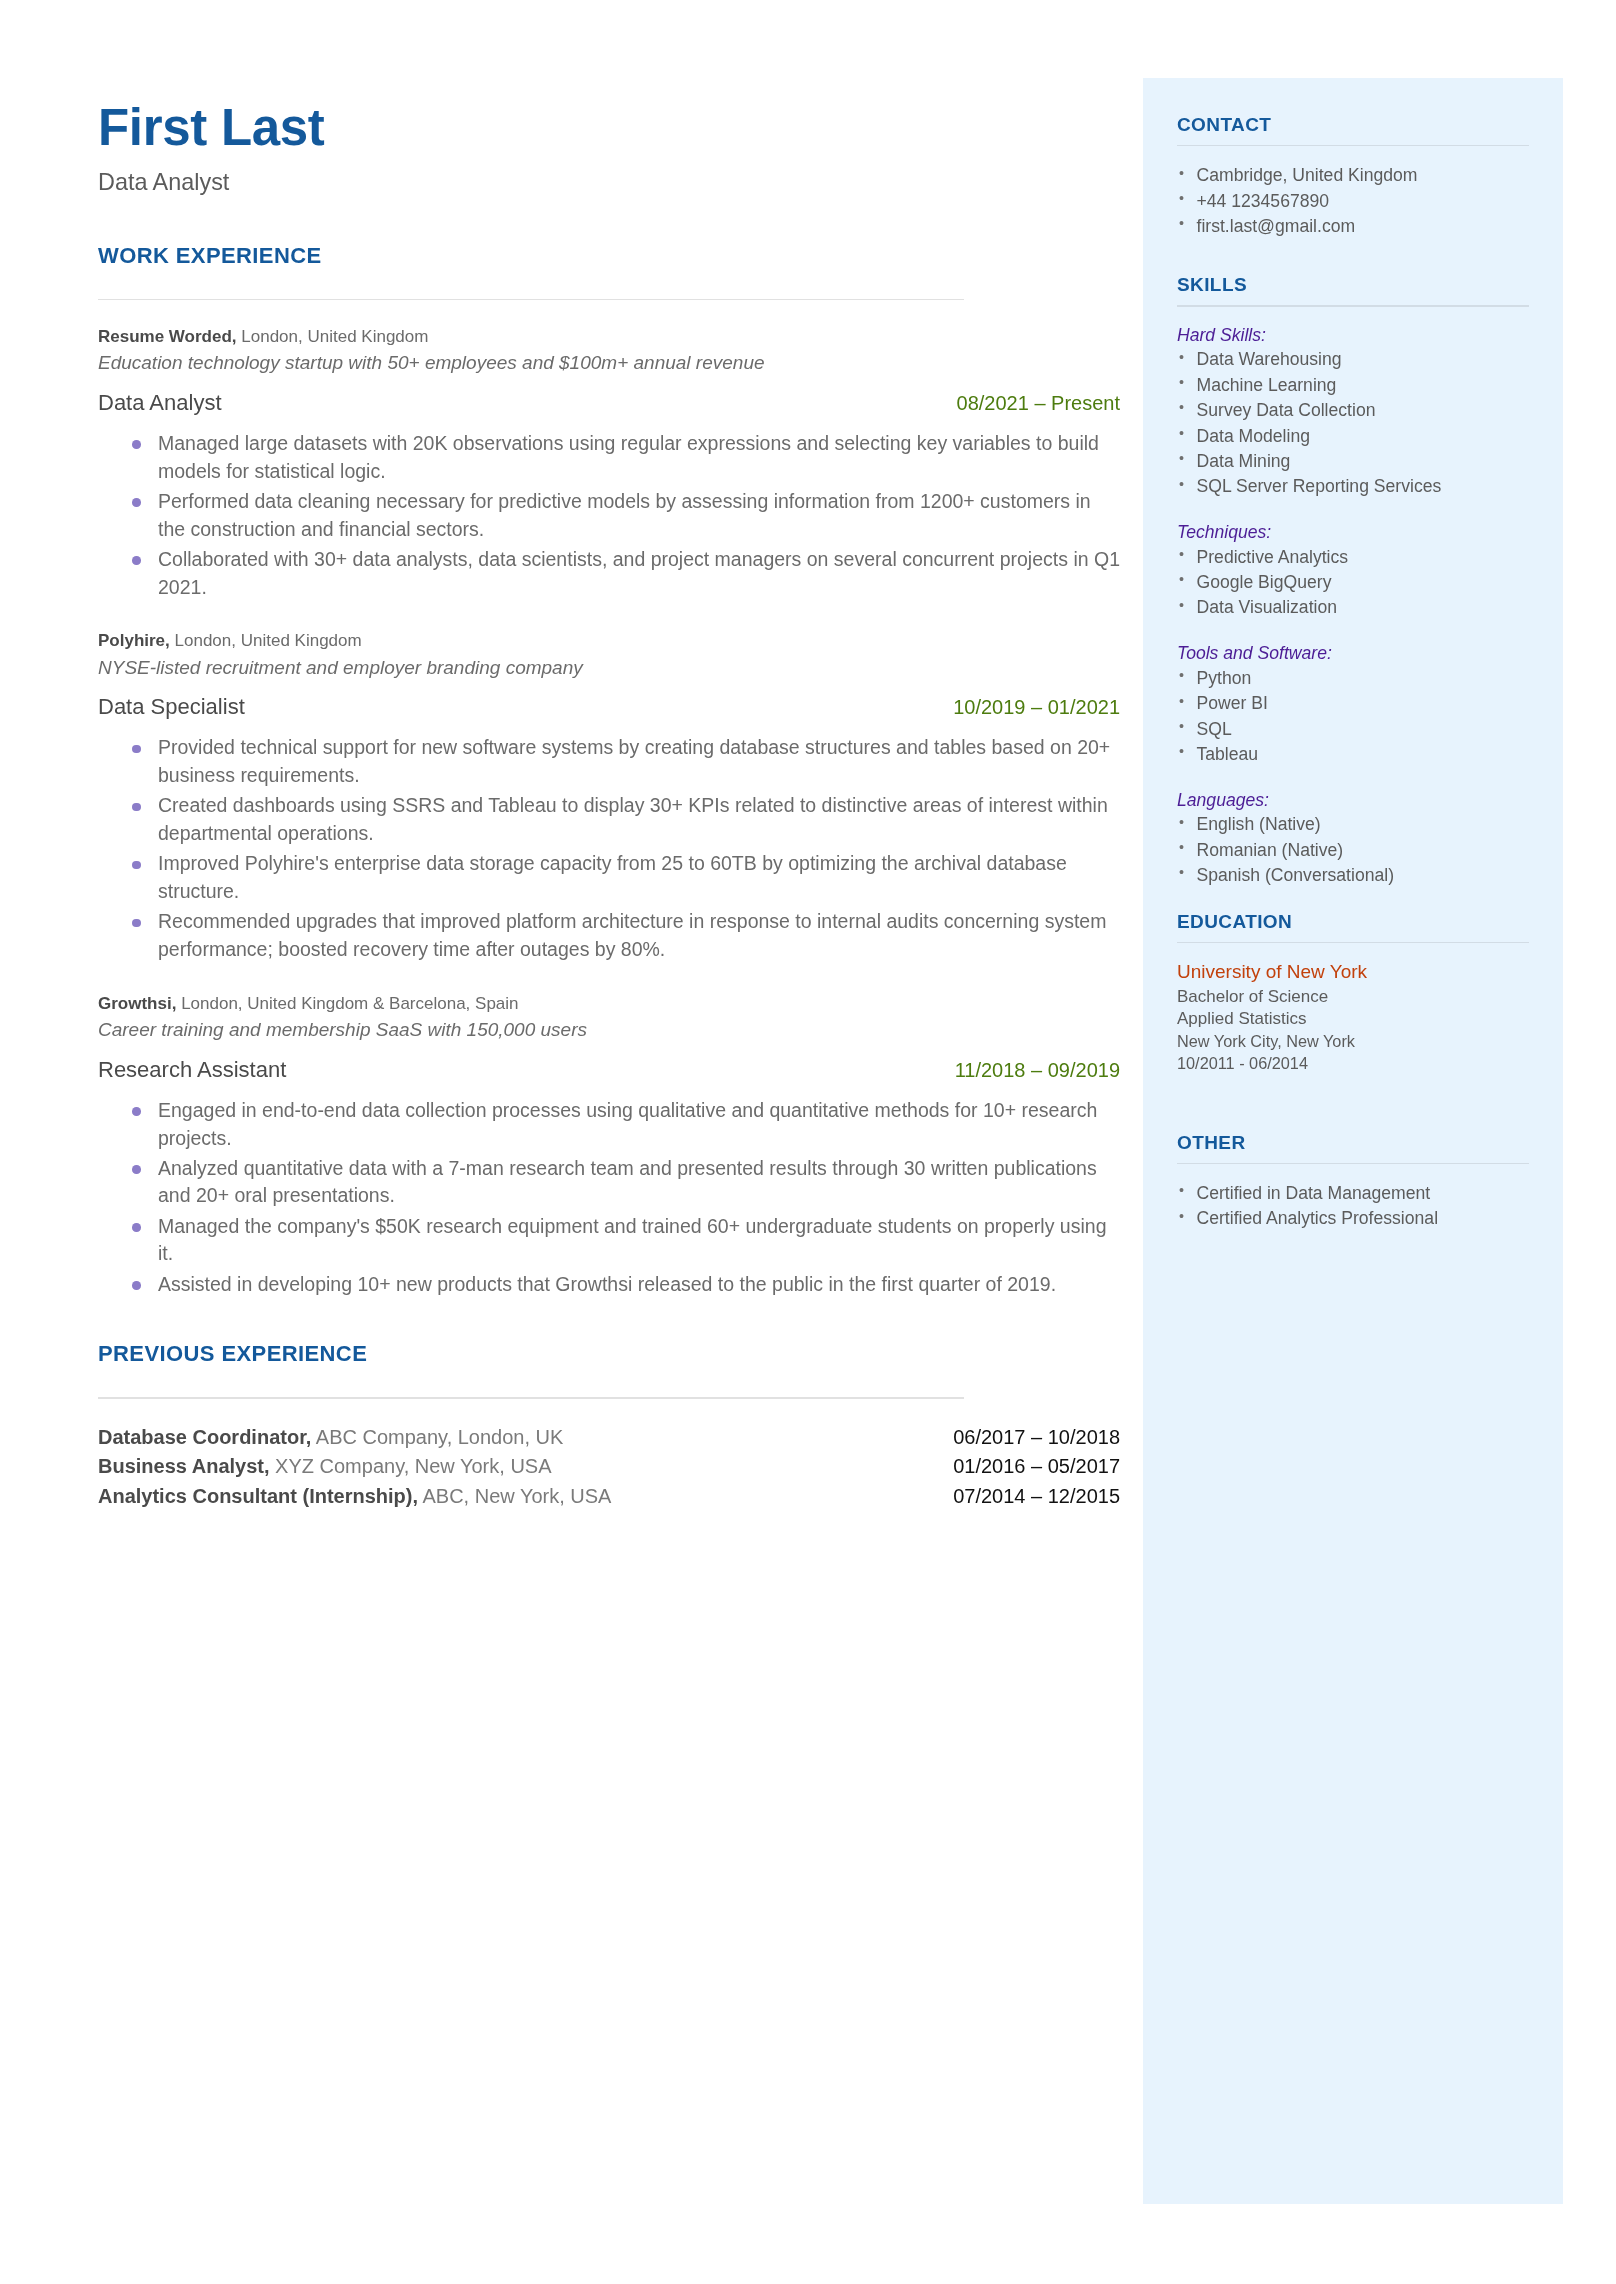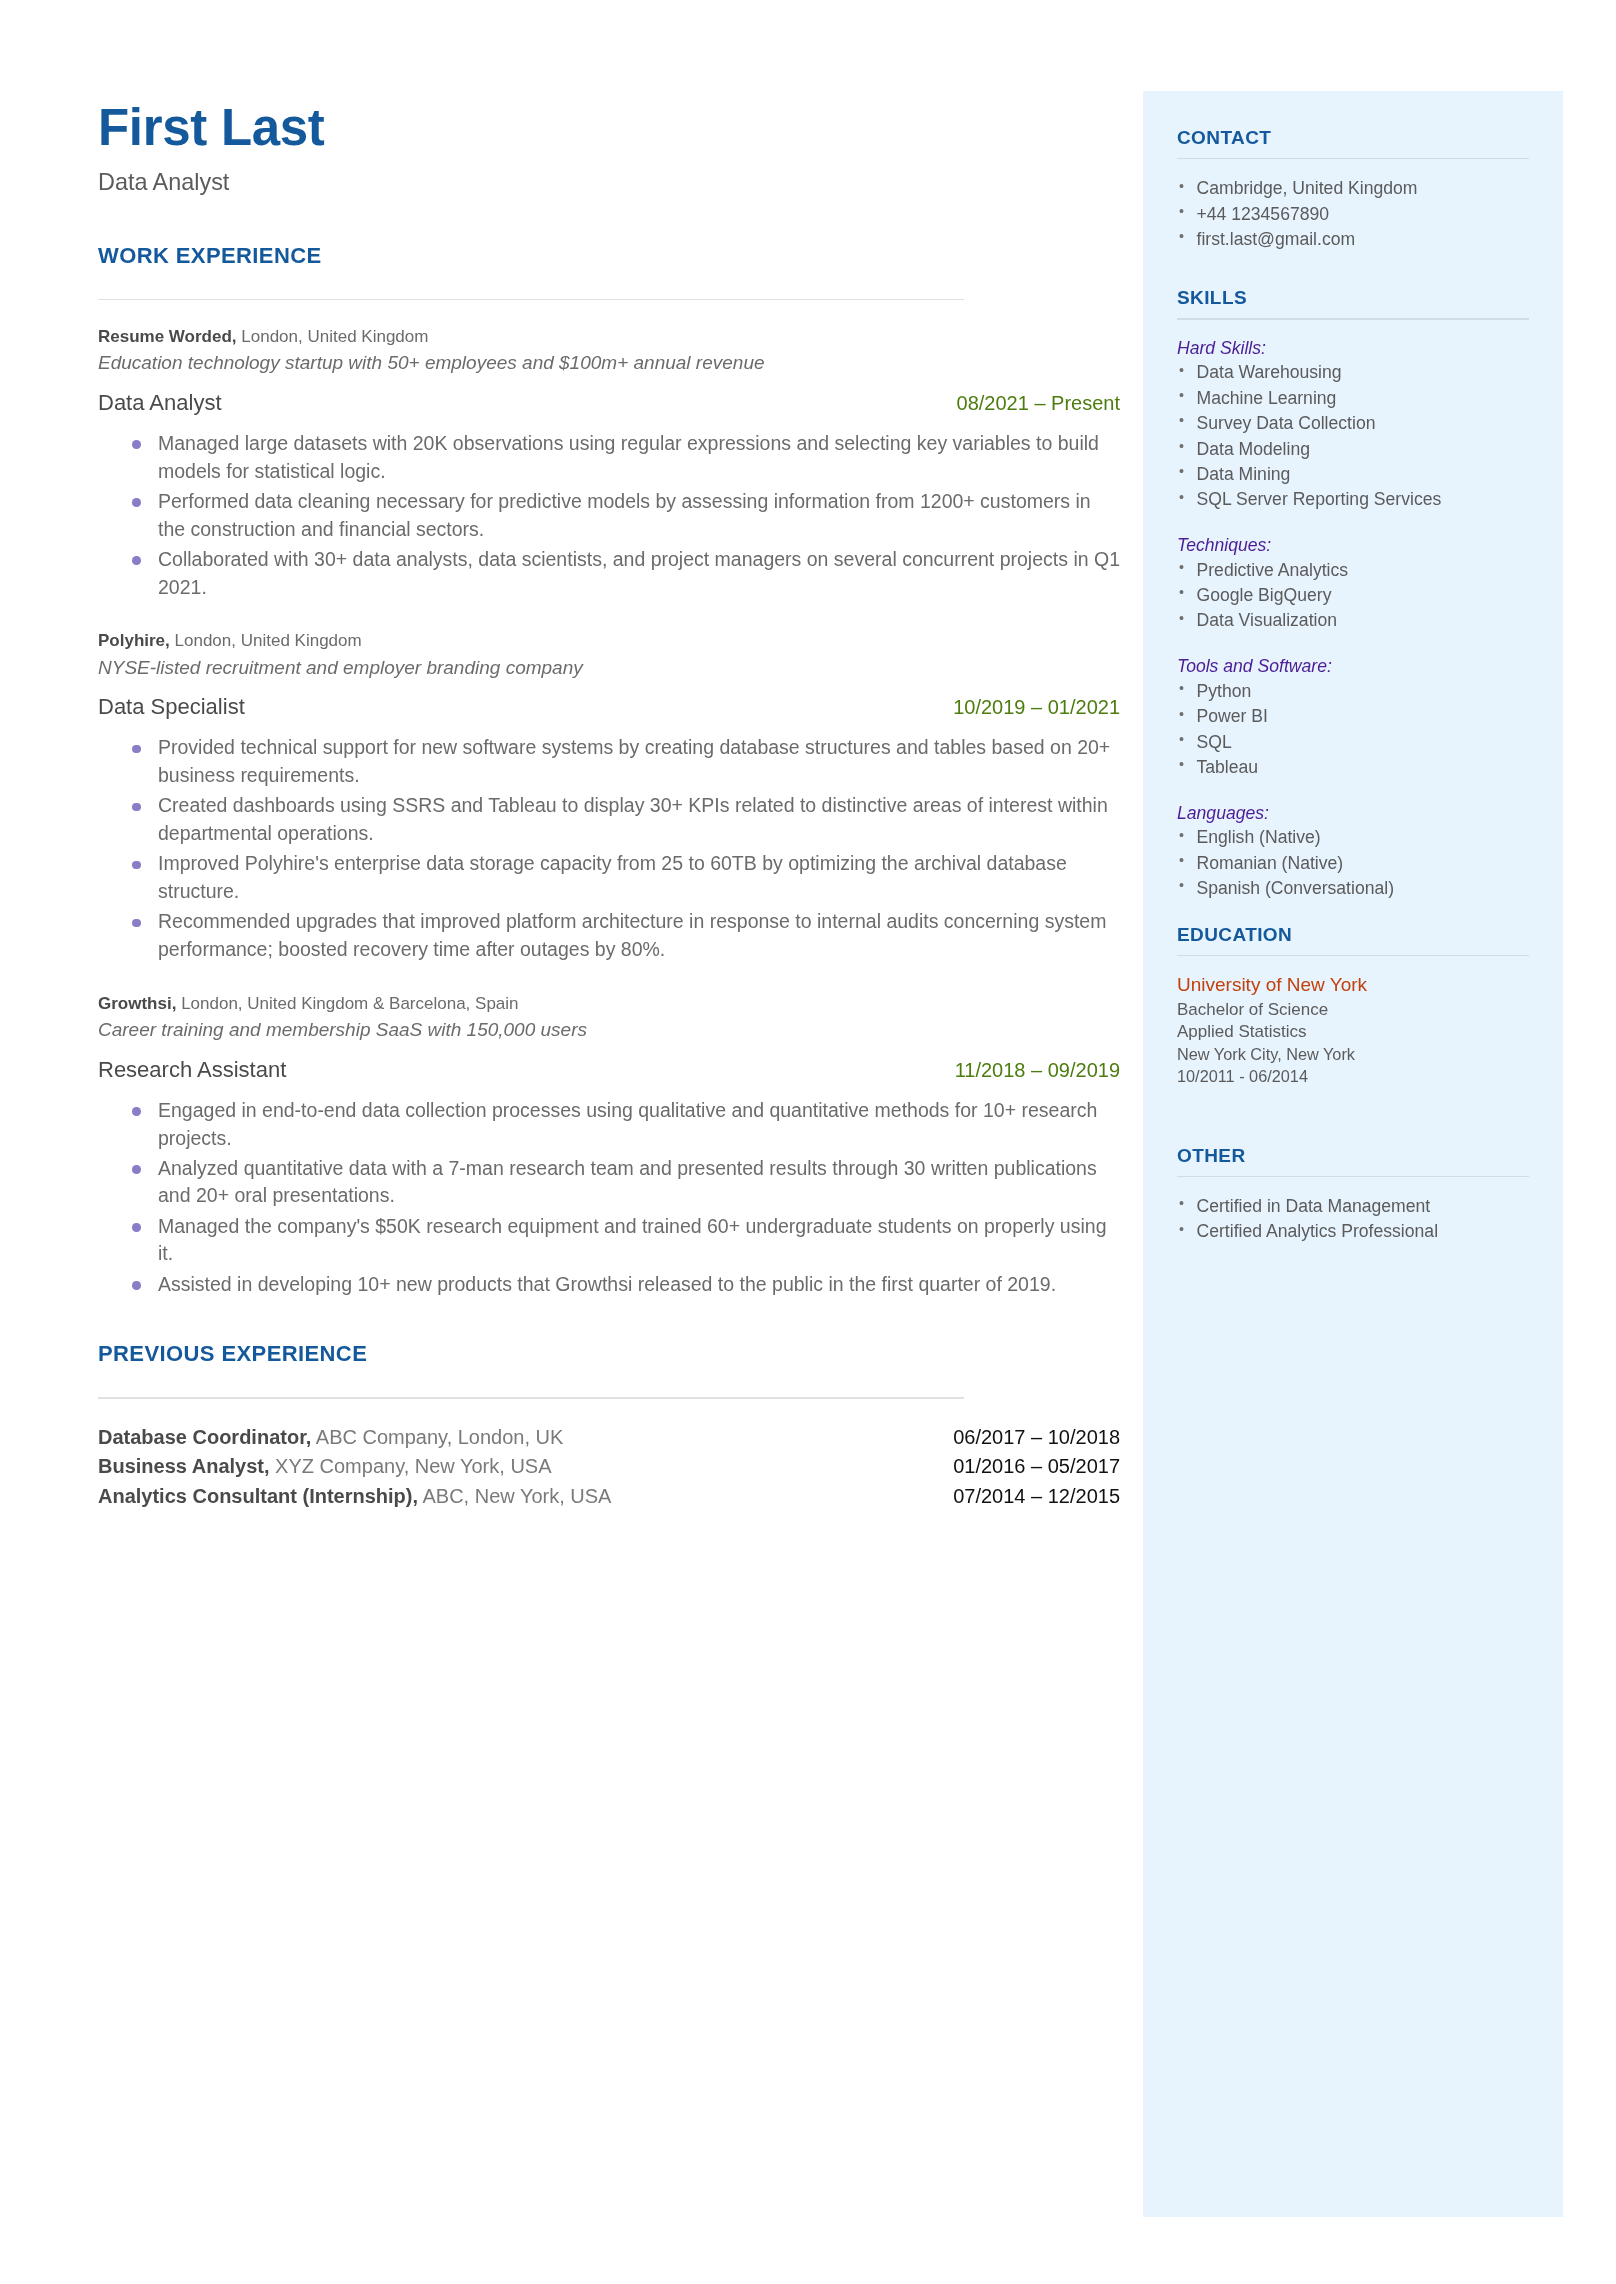--- a/index.html
+++ b/index.html
@@ -9,21 +9,21 @@
     font-family:"Liberation Sans", sans-serif;
     color:#5b5b5b;
     position:relative;
     overflow:hidden;
   }
   .page { position:relative; width:1355px; height:2284px; }
 
   
   .sidebar {
     position:absolute;
-    left:1143px; top:91px;
+    left:1143px; top:78px;
     width:420px; height:2126px;
     background:#e7f3fd;
     box-sizing:border-box;
     padding:36px 34px 0 34px;
   }
   .side-head {
     color:#14599b;
     font-weight:bold;
     font-size:19px;
     letter-spacing:0.4px;

